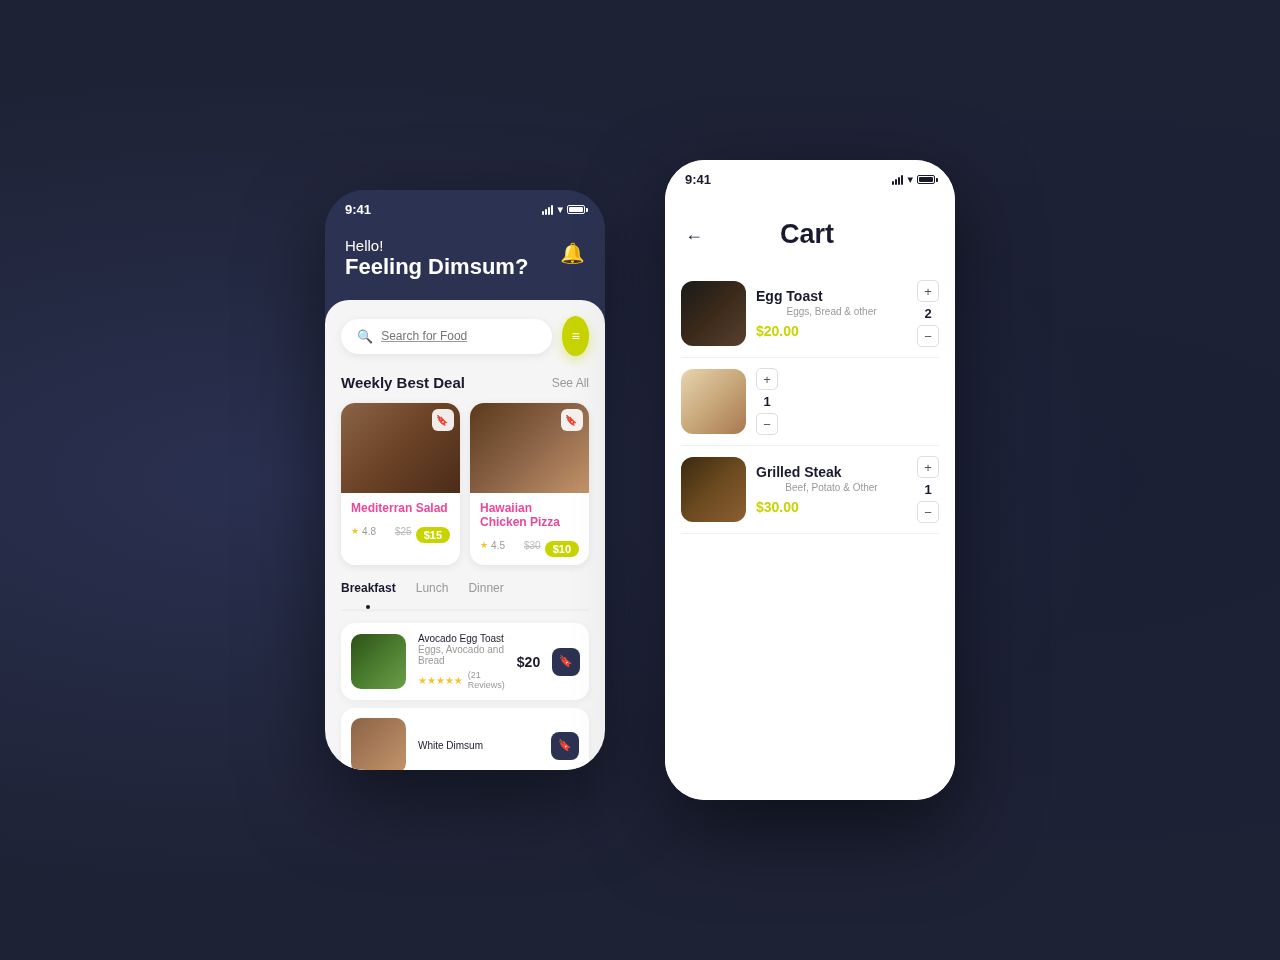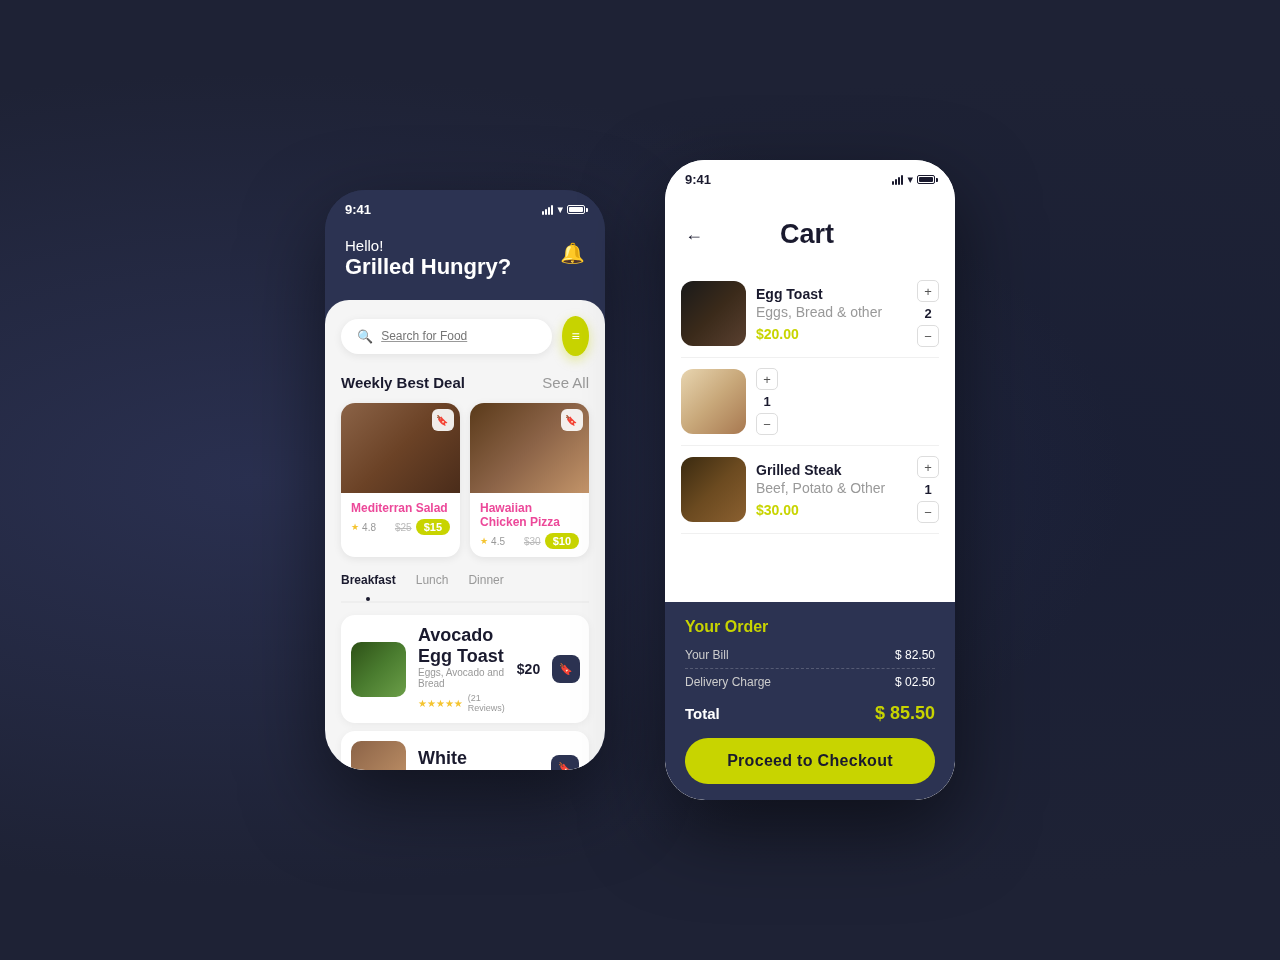--- a/index.html
+++ b/index.html
@@ -202,21 +202,21 @@
       margin-bottom: 12px;
     }
 
     .section-title {
       font-size: 15px;
       font-weight: 700;
       color: #1a1a2e;
     }
 
     .see-all {
-      font-size: 15px;
+      font-size: 12px;
       color: #999;
       cursor: pointer;
     }
 
     .deals-grid {
       display: grid;
       grid-template-columns: 1fr 1fr;
       gap: 10px;
       margin-bottom: 16px;
     }
@@ -296,20 +296,21 @@
       text-decoration: line-through;
     }
 
     .new-price {
       background: #c8d400;
       color: #fff;
       font-size: 11px;
       font-weight: 700;
       padding: 2px 8px;
       border-radius: 12px;
+      margin-top: 8px;
     }
 
     
     .categories {
       display: flex;
       gap: 20px;
       margin-bottom: 12px;
       border-bottom: 2px solid #eee;
       padding-bottom: 8px;
     }
@@ -365,21 +366,21 @@
       height: 100%;
     }
 
     .img-dimsum {
       background: linear-gradient(135deg, #8b6347 0%, #c4956a 100%);
       width: 100%;
       height: 100%;
     }
 
     .food-info { flex: 1; }
-    .food-name { font-size: 18px; font-weight: 700; color: #1a1a2e; }
+    .food-name { font-size: 10px; font-weight: 400; color: #1a1a2e; }
     .food-desc { font-size: 10px; color: #999; margin-bottom: 4px; }
     .food-rating { display: flex; gap: 2px; align-items: center; }
     .food-price { font-size: 14px; font-weight: 700; color: #1a1a2e; }
 
     .food-bookmark {
       width: 28px;
       height: 28px;
       background: #2c3352;
       border-radius: 8px;
       display: flex;
@@ -469,23 +470,24 @@
     .cart-item-details { flex: 1; }
 
     .cart-item-name {
       font-size: 14px;
       font-weight: 700;
       color: #1a1a2e;
       margin-bottom: 2px;
     }
 
     .cart-item-desc {
-      font-size: 14px;
+      font-size: 10px;
       color: #999;
       margin-bottom: 6px;
+      text-align: center;
     }
 
     .cart-item-price {
       font-size: 14px;
       font-weight: 700;
       color: #c8d400;
     }
 
     .cart-item-qty {
       display: flex;
@@ -602,21 +604,21 @@
             </div>
             <span class="wifi-icon">▾</span>
             <div class="battery-icon"></div>
           </div>
         </div>
       </div>
 
       <div class="phone-1-greeting">
         <div class="greeting-text">
           <div class="hello">Hello!</div>
-          <div class="hungry">Grilled Hungry?</div>
+          <div class="hungry">Feeling Dimsum?</div>
         </div>
         <div class="bell-icon">🔔</div>
       </div>
     </div>
 
     <div class="phone-1-body">
 
       <div class="search-row">
         <div class="search-bar">
           <span class="search-bar-icon">🔍</span>
@@ -775,35 +777,15 @@
         </div>
         <div class="cart-item-qty">
           <div class="qty-btn">+</div>
           <span class="qty-num">1</span>
           <div class="qty-btn">−</div>
         </div>
       </div>
 
     </div>
 
-    <div class="order-summary">
-      <div class="order-title">Your Order</div>
-
-      <div class="order-row">
-        <span class="order-label">Your Bill</span>
-        <span class="order-value">$ 82.50</span>
-      </div>
-
-      <div class="order-row" style="border-bottom:none;margin-bottom:0;">
-        <span class="order-label">Delivery Charge</span>
-        <span class="order-value">$ 02.50</span>
-      </div>
-
-      <div class="order-total-row">
-        <span class="total-label">Total</span>
-        <span class="total-value">$ 85.50</span>
-      </div>
-
-      <button class="checkout-btn">Proceed to Checkout</button>
-    </div>
   </div>
 
 </div>
 
 </body></html>

